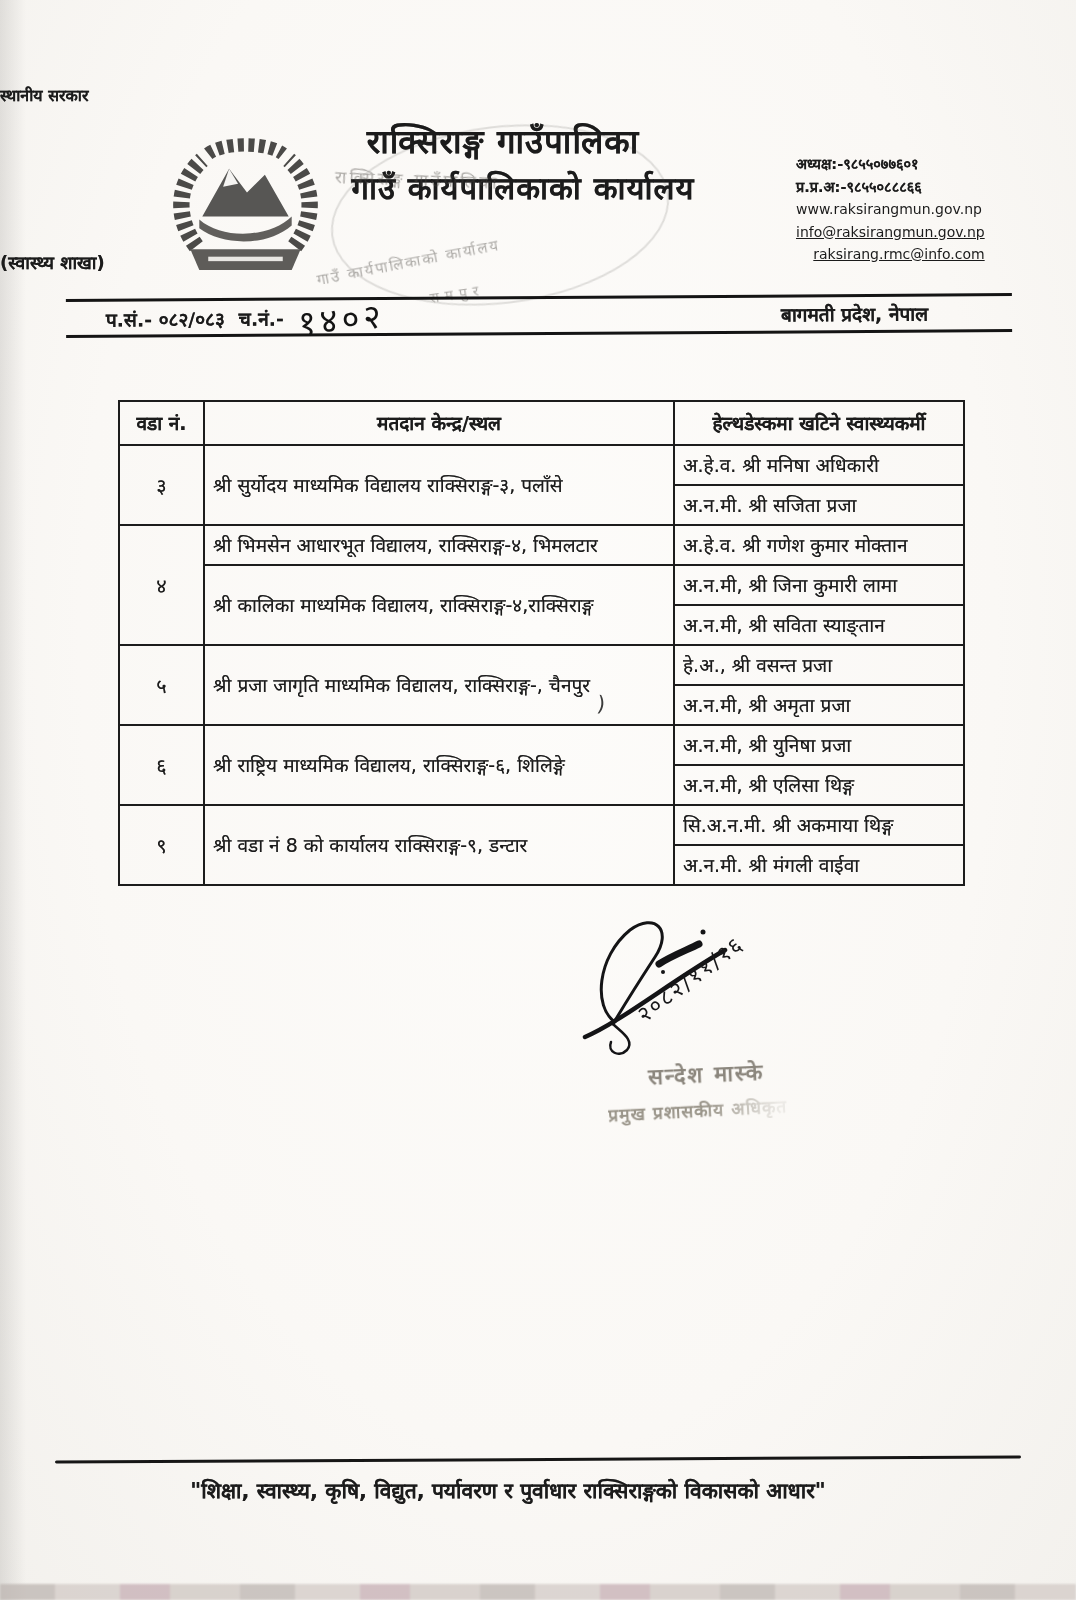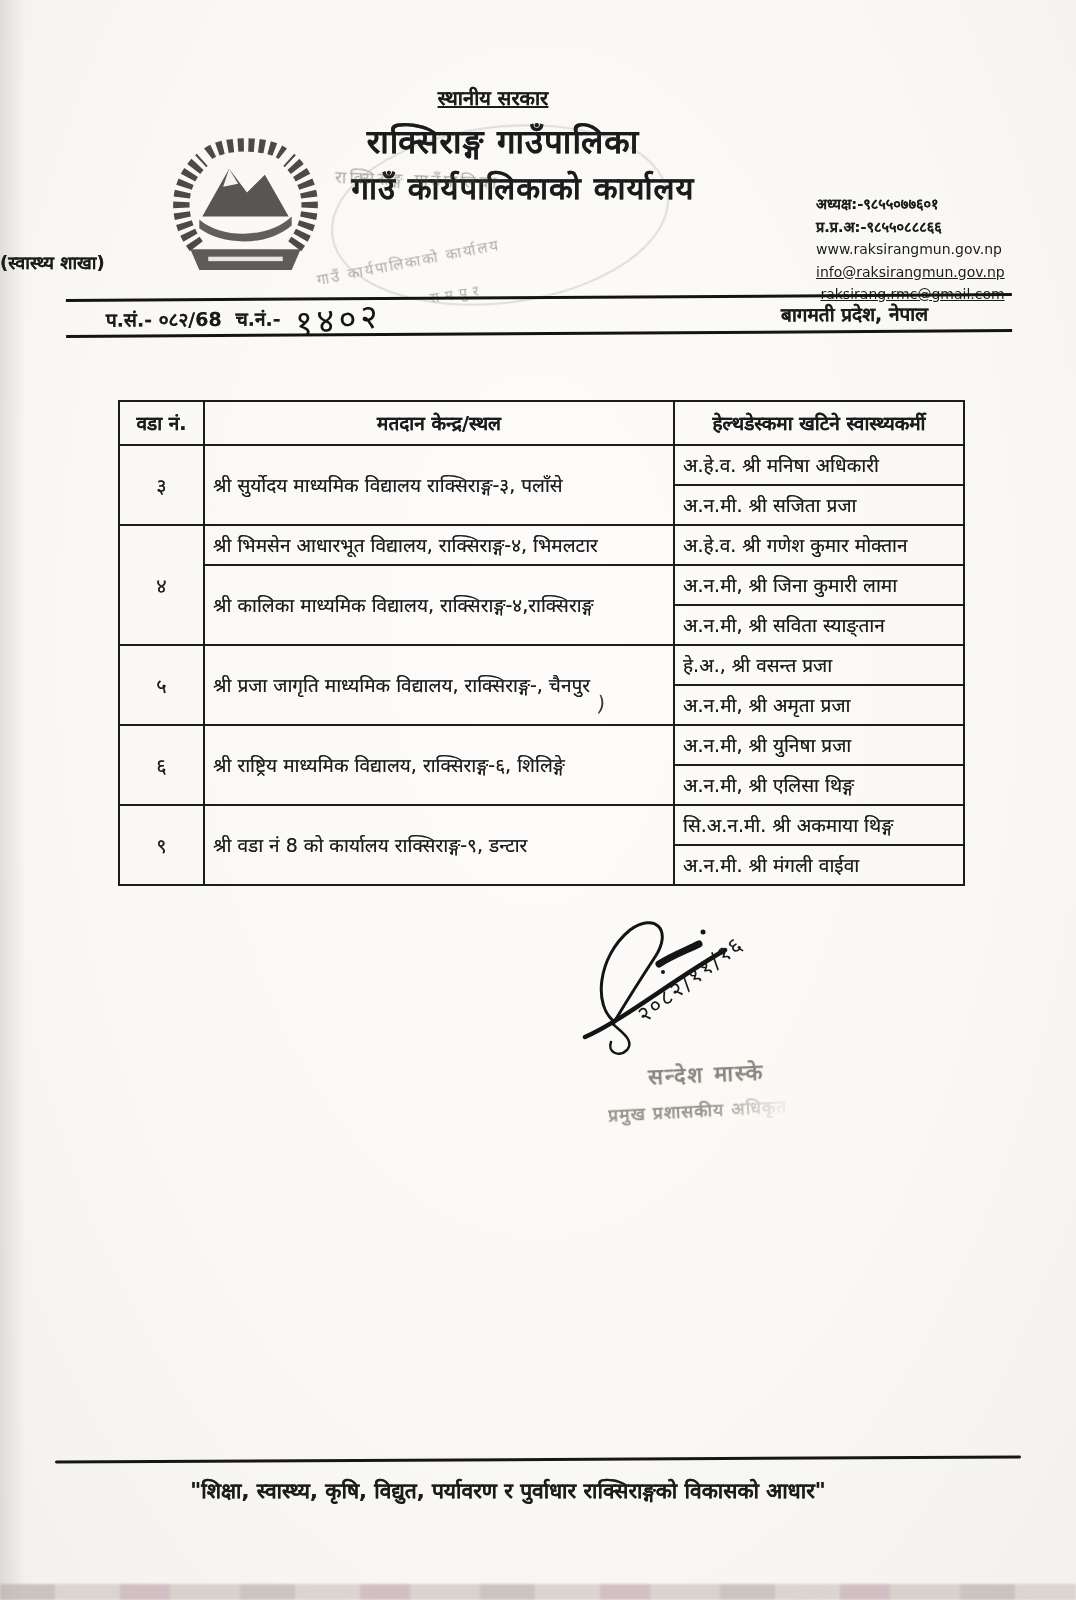--- a/index.html
+++ b/index.html
@@ -17,41 +17,41 @@
     color:#1b1b1b;
   }
   .page::before { 
     content:""; position:absolute; left:0; top:0; bottom:0; width:26px;
     background:linear-gradient(90deg, rgba(120,118,115,.18), rgba(120,118,115,0));
     pointer-events:none;
   }
   .ink { text-shadow:0 0 .45px rgba(20,20,20,.6); }
 
   
-  .gov-line   { position:absolute; top:84px;  left:0; right:90px; text-align:center; font-size:20px; font-weight:600;text-decoration:underline; }
+  .gov-line   { position:absolute; top:84px;  left:0; right:90px; font-size:16px; font-weight:600; }
   .muni-line  { position:absolute; top:118px; left:0; right:70px; text-align:center; font-size:33px; font-weight:700; letter-spacing:1px; }
   .office-line{ position:absolute; top:166px; left:0; right:30px; text-align:center; font-size:31px; font-weight:600; letter-spacing:1px; }
   .branch-line{ position:absolute; top:250px; left:0; right:110px; text-align:left; font-size:18px; font-weight:600; }
 
   .emblem { position:absolute; left:163px; top:130px; width:165px; height:155px; filter:blur(.4px); opacity:.92; }
 
   .stamp {
     position:absolute; left:300px; top:120px; width:400px; height:190px;
     transform:rotate(-7deg); opacity:.45; filter:blur(.7px);
     color:#4a4742; pointer-events:none;
   }
   .stamp .s1 { position:absolute; top:38px;  left:40px;  font-size:17px; transform:rotate(9deg);  letter-spacing:3px; }
   .stamp .s2 { position:absolute; top:120px; left:10px;  font-size:15px; transform:rotate(-4deg); letter-spacing:2px; }
   .stamp .s3 { position:absolute; top:158px; left:120px; font-size:14px; transform:rotate(-2deg); letter-spacing:6px; }
   .stamp .ring {
     position:absolute; inset:6px 30px; border-radius:50%;
     border:2px solid rgba(70,68,64,.35);
   }
 
-  .contacts { position:absolute; left:816px; top:153px; font-size:14px; line-height:22.5px;margin-top:40px; }
+  .contacts { position:absolute; left:796px; top:153px; font-size:14px; line-height:22.5px; }
   .contacts .np { font-size:14.5px; font-weight:600; }
   .contacts .u { text-decoration:underline;text-align:right; }
 
   
   .refbar {
     position:absolute; left:66px; top:296px; width:946px; height:39px;
     border-top:3px solid #141414; border-bottom:3px solid #141414;
     transform:rotate(-.35deg);
     display:flex; align-items:center; justify-content:space-between;
     padding:0 14px 0 40px;
@@ -147,26 +147,26 @@
     <div class="s1">राक्सिराङ्ग गाउँपालिका</div>
     <div class="s2">गाउँ कार्यपालिकाको कार्यालय</div>
     <div class="s3">रामपुर</div>
   </div>
 
   <div class="contacts">
     <div class="np ink">अध्यक्ष:-९८५५०७७६०१</div>
     <div class="np ink">प्र.प्र.अ:-९८५५०८८८६६</div>
     <div>www.raksirangmun.gov.np</div>
     <div class="u">info@raksirangmun.gov.np</div>
-    <div class="u">raksirang.rmc@gmail.com</div>
+    <div class="u">raksirang.rmc@info.com</div>
   </div>
 
   <div class="refbar">
     <div class="ref-left">
-      <span class="ink">प.सं.- ०८२/68</span>
+      <span class="ink">प.सं.- ०८२/०८३</span>
       <span class="ink">च.नं.-</span>
       <span class="chalani-hand">१४०२</span>
     </div>
     <div class="ref-right ink">बागमती प्रदेश, नेपाल</div>
   </div>
 
   <table class="main">
     <colgroup>
         <col class="col-ward">
         <col class="col-school">

